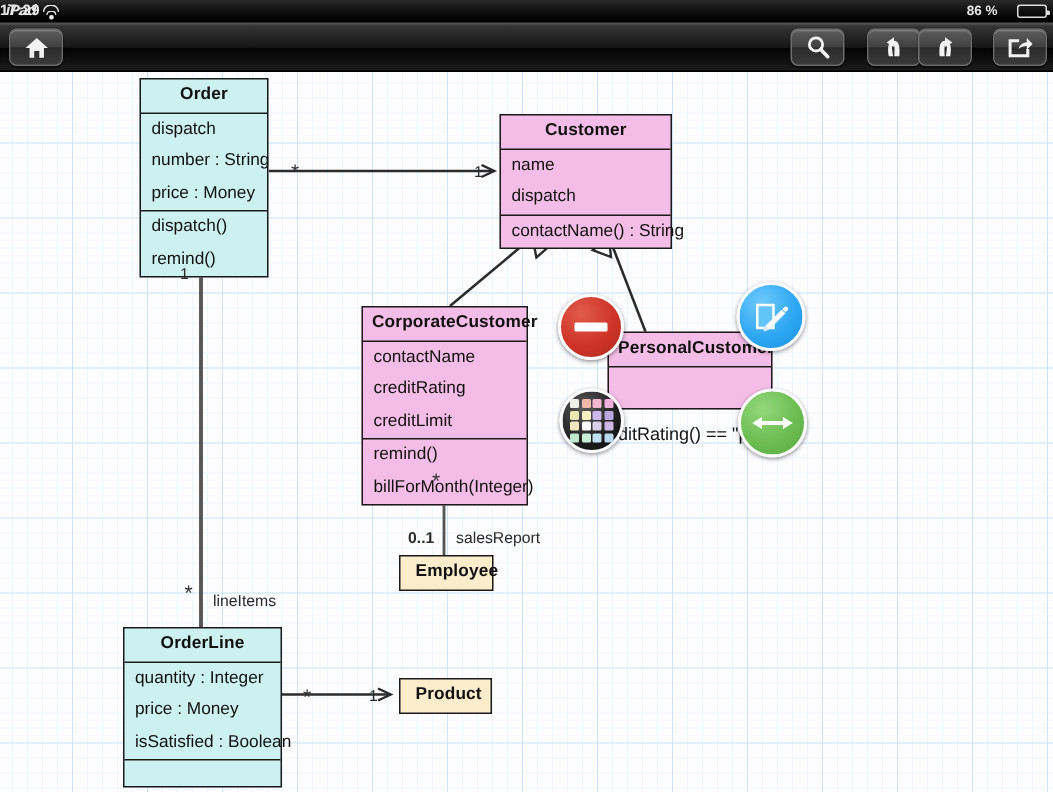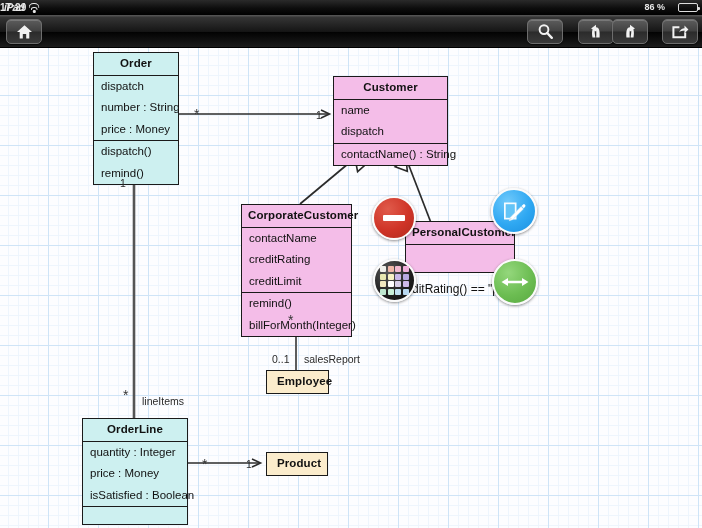--- a/index.html
+++ b/index.html
@@ -270,21 +270,21 @@
     </div>
 
     <div class="lbl star" style="left:194px; top:59px;">*</div>
     <div class="lbl" style="left:316px; top:62px;">1</div>
 
     <div class="lbl" style="left:120px; top:130px;">1</div>
     <div class="lbl star" style="left:123px; top:340px;">*</div>
     <div class="lbl" style="left:142px; top:348px;">lineItems</div>
 
     <div class="lbl star" style="left:288px; top:265px;">*</div>
-    <div class="lbl" style="left:272px; top:306px;">0..1</div>
+    <div class="lbl" style="left:272px; top:306px;font-weight:bold;">0..1</div>
     <div class="lbl" style="left:304px; top:306px;">salesReport</div>
 
     <div class="lbl star" style="left:202px; top:409px;">*</div>
     <div class="lbl" style="left:246px; top:411px;">1</div>
 
     <div class="fab red" style="left:372px; top:148px; width:44px; height:44px;">
       <span class="minus-bar"></span>
     </div>
 
     <div class="fab blue" style="left:491px; top:140px; width:46px; height:46px;">

